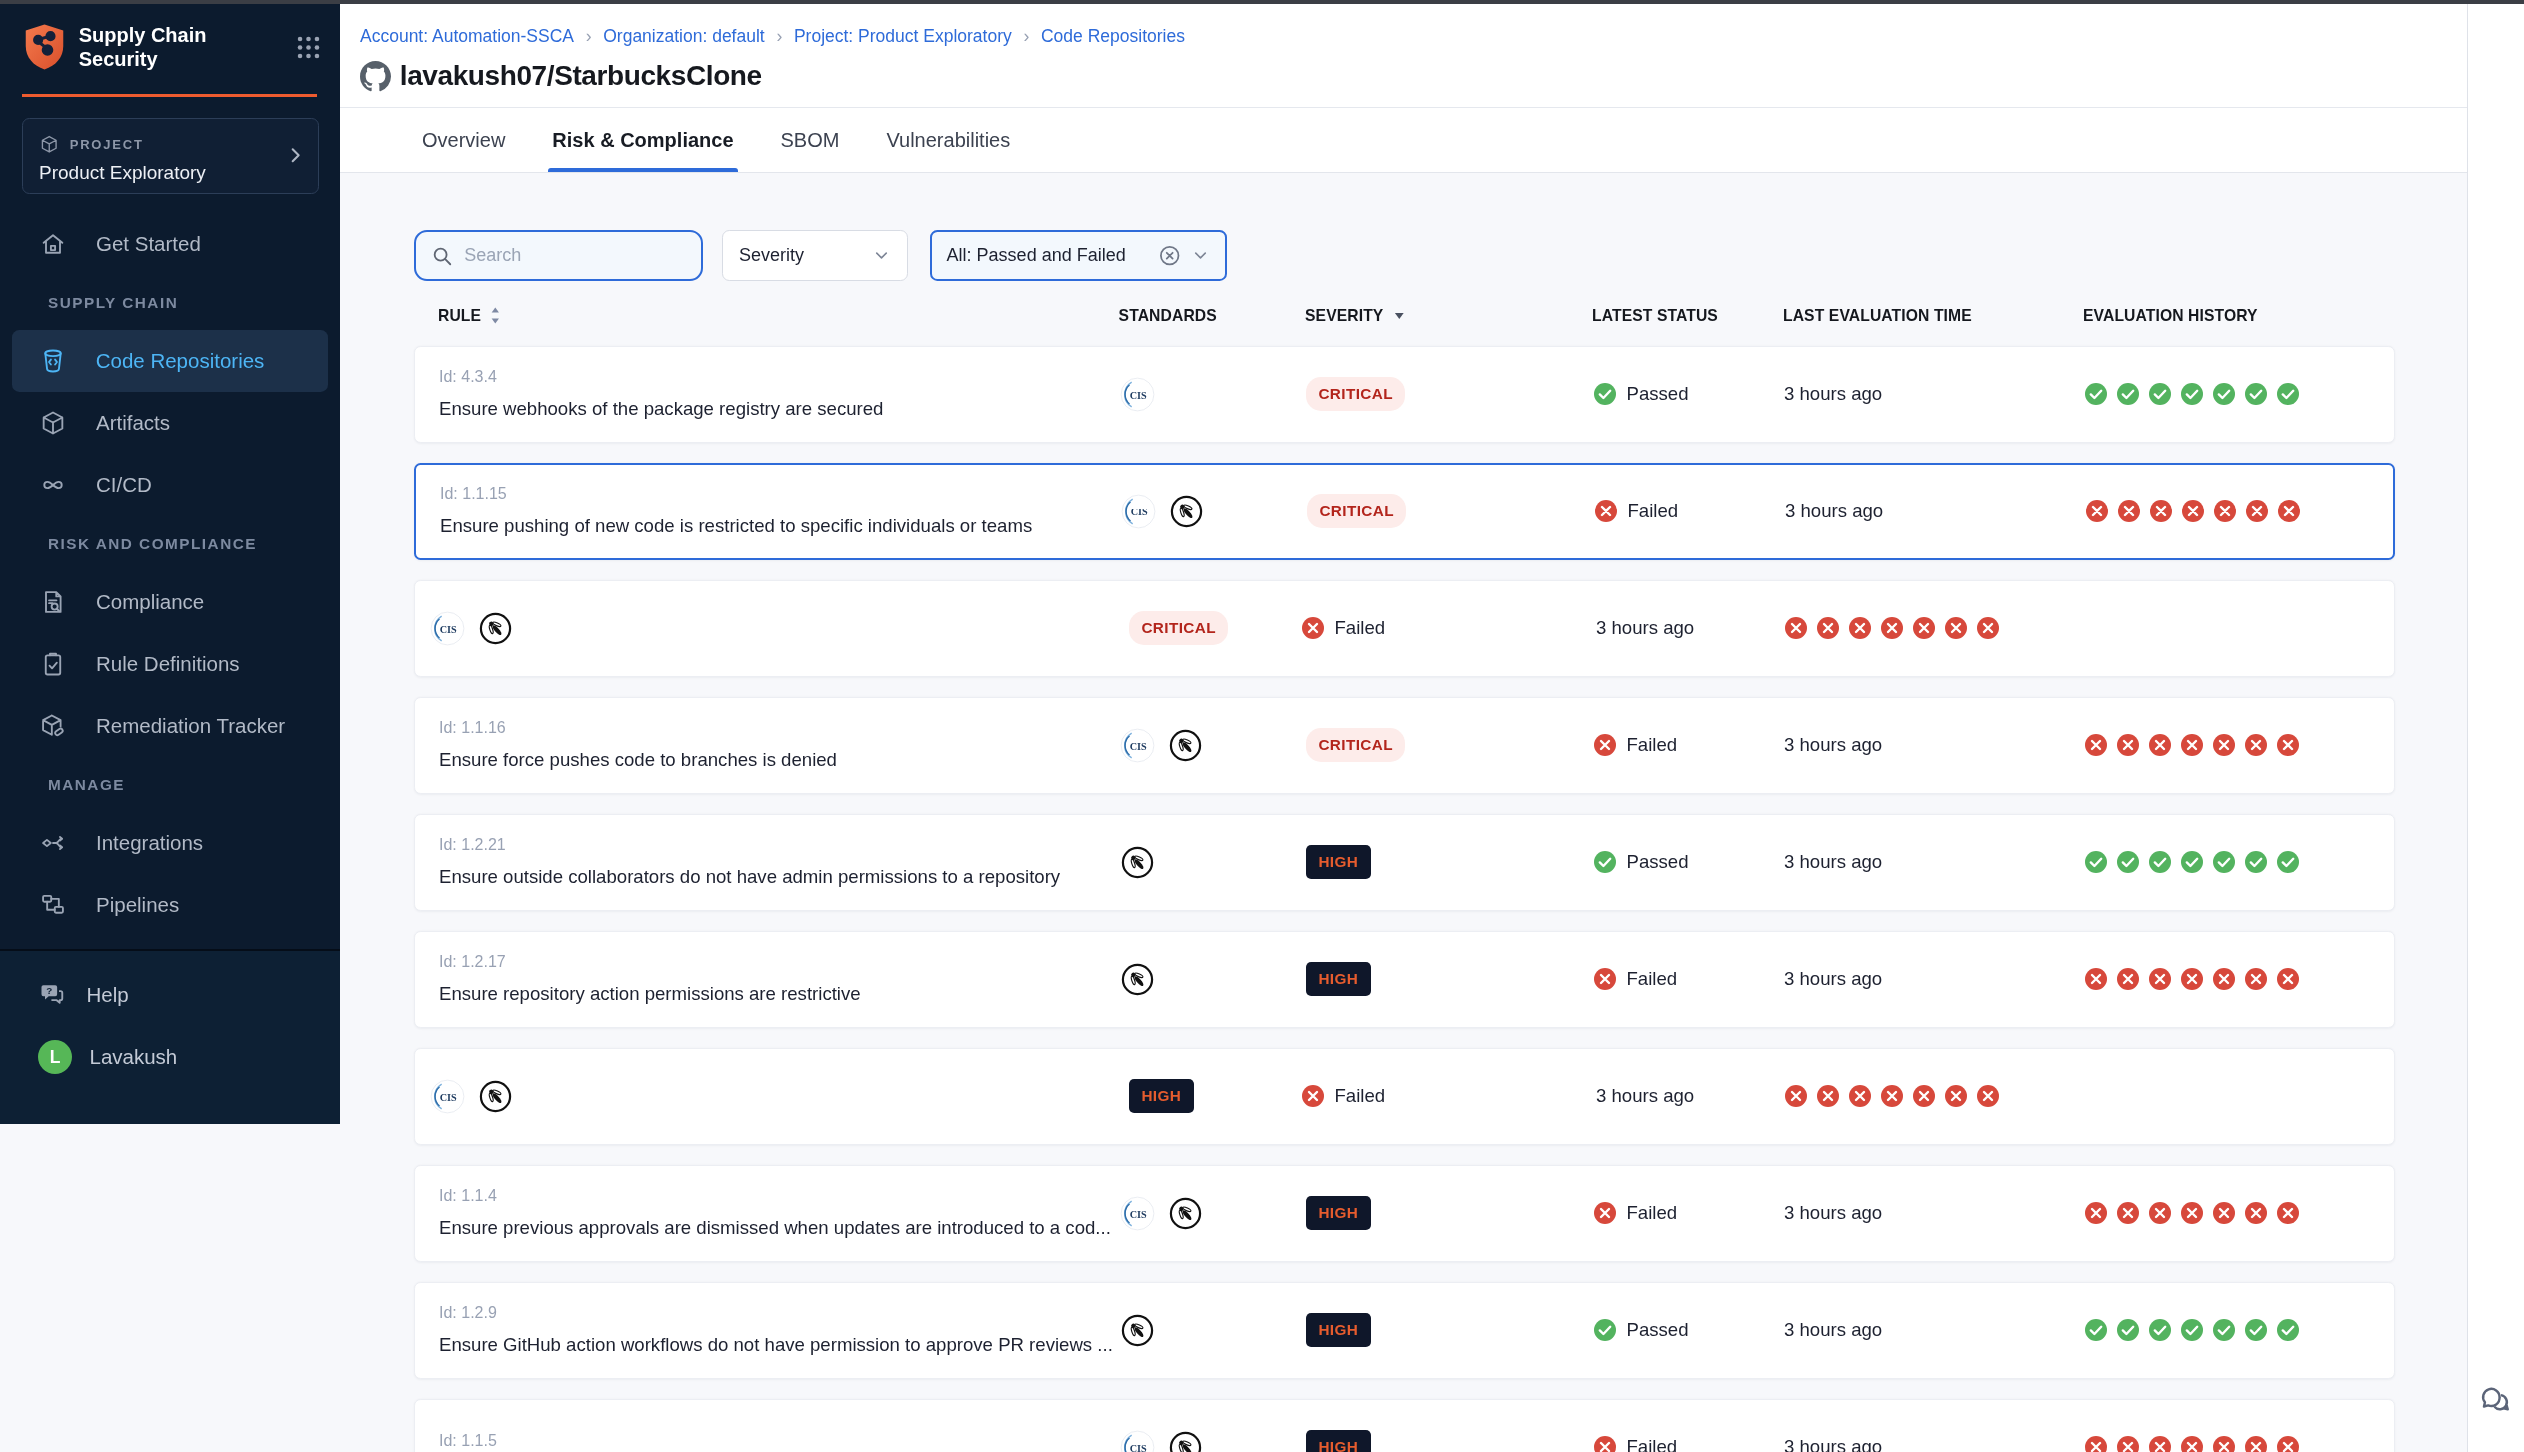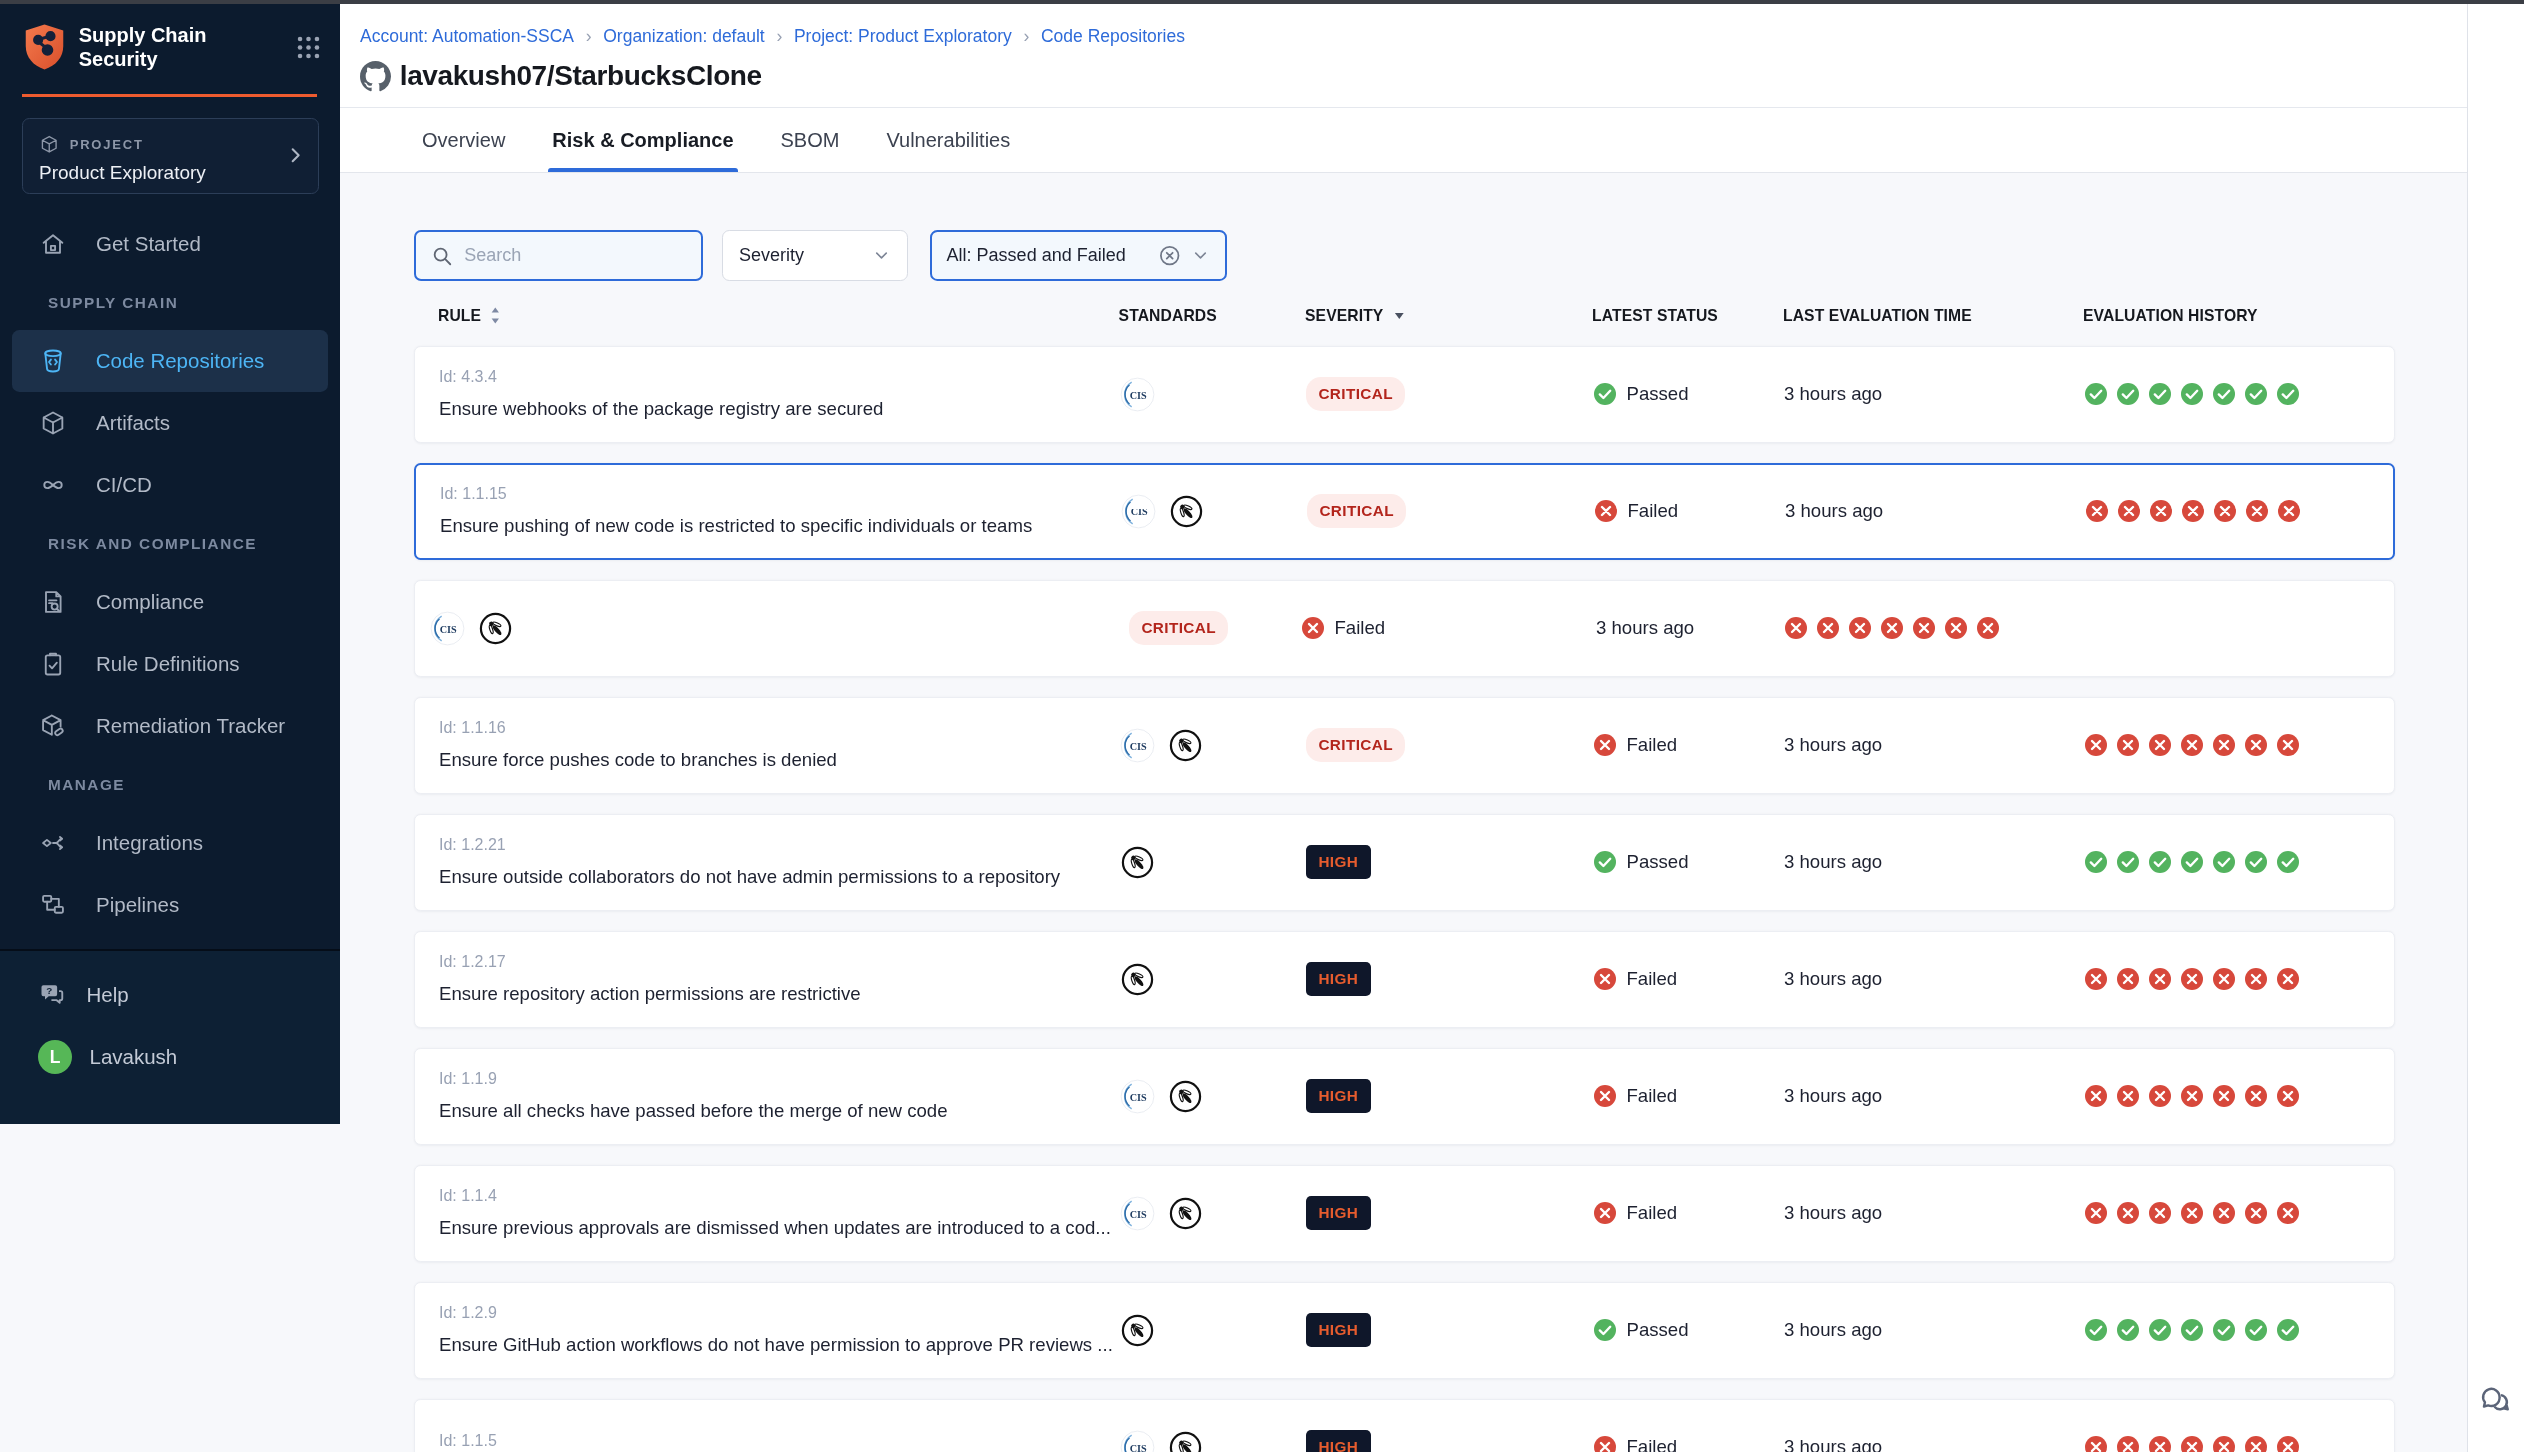--- a/index.html
+++ b/index.html
@@ -61,21 +61,21 @@
   .tab.active { color:#181c24; font-weight:bold; }
   .tab.active::after { content:""; position:absolute; left:-4.4px; right:-4.4px; bottom:0; height:4.4px; background:#2e6bd9; border-radius:2.9px 2.9px 0 0; }
 
   .content { position:absolute; top:173px; left:0; right:58px; bottom:0; background:#f7f8fb; overflow:hidden; padding-left:74px; }
   .right-gutter { position:absolute; top:4.4px; right:0; width:58px; bottom:0; background:#ffffff; border-left:1.5px solid #dfe2e9; }
   .chat-float { position:absolute; right:11.7px; bottom:35px; width:34px; height:34px; color:#5b6478; cursor:pointer; }
   .chat-float svg { width:34px; height:34px; }
 
   
   .filters { display:flex; align-items:center; margin-top:57px; }
-  .search-box { width:289px; height:51px; border:2.2px solid #2e6bd9; border-radius:7px; background:#f3f8fd; display:flex; align-items:center; padding:0 14.6px; }
+  .search-box { width:289px; height:51px; border:2.2px solid #2e6bd9; border-radius:13px; background:#f3f8fd; display:flex; align-items:center; padding:0 14.6px; }
   .search-box .sicon { width:22px; height:22px; color:#5f6673; flex:0 0 22px; }
   .search-box .sicon svg { width:22px; height:22px; }
   .search-box input { border:none; outline:none; background:transparent; font-size:18px; margin-left:11.7px; width:100%; color:#2b3count140; font-family:"Liberation Sans", sans-serif; }
   .search-box input::placeholder { color:#9aa4b5; }
   .select-box { width:186px; height:51px; margin-left:19px; background:#ffffff; border:1.5px solid #d8dce4; border-radius:7.3px; display:flex; align-items:center; justify-content:space-between; padding:0 16px; font-size:18px; color:#1d2130; cursor:pointer; }
   .select-box .chev, .chip .chev { width:19px; height:19px; color:#7d8596; }
   .select-box .chev svg, .chip .chev svg { width:19px; height:19px; }
   .chip { width:297px; height:51px; margin-left:22px; background:#f3f8fd; border:2.2px solid #2e6bd9; border-radius:7.3px; display:flex; align-items:center; padding:0 14.6px; font-size:18px; color:#1d2130; cursor:pointer; }
   .chip .clabel { flex:1; }
   .chip .xcircle { width:23.4px; height:23.4px; color:#6f7787; margin-right:10.2px; }
@@ -879,24 +879,20 @@
               </span>
               <span class="h-icon">
                 <svg viewBox="0 0 24 24">
                   <circle cx="12" cy="12" r="11" fill="#d7483b"></circle>
                   <path d="M8 8 L16 16 M16 8 L8 16" stroke="#ffffff" stroke-width="2.4" stroke-linecap="round"></path>
                 </svg>
               </span>
             </div>
           </div>
           <div class="trow grid-cols">
-            <div class="cell cell-rule">
-              <div class="rule-id">Id: 1.1.9</div>
-              <div class="rule-name">Ensure all checks have passed before the merge of new code</div>
-            </div>
             <div class="cell cell-standards">
               <span class="badge-std"><svg viewBox="0 0 48 48">
                   <circle cx="24" cy="24" r="22.5" fill="#ffffff" stroke="#e2e6ed" stroke-width="1"></circle>
                   <path d="M16 7 A20 20 0 0 0 16 41" fill="none" stroke="#7fb2dd" stroke-width="2"></path>
                   <path d="M13 11 A17 17 0 0 0 13 37" fill="none" stroke="#2d6ca8" stroke-width="2"></path>
                   <text x="25" y="29.5" font-size="14" font-weight="bold" fill="#1d3a5f" text-anchor="middle" font-family="Liberation Serif, serif">CIS</text>
                 </svg></span>
               <span class="badge-std"><svg viewBox="0 0 48 48">
                   <circle cx="24" cy="24" r="20" fill="#ffffff" stroke="#111111" stroke-width="3"></circle>
                   <g transform="rotate(-42 24 24)">

